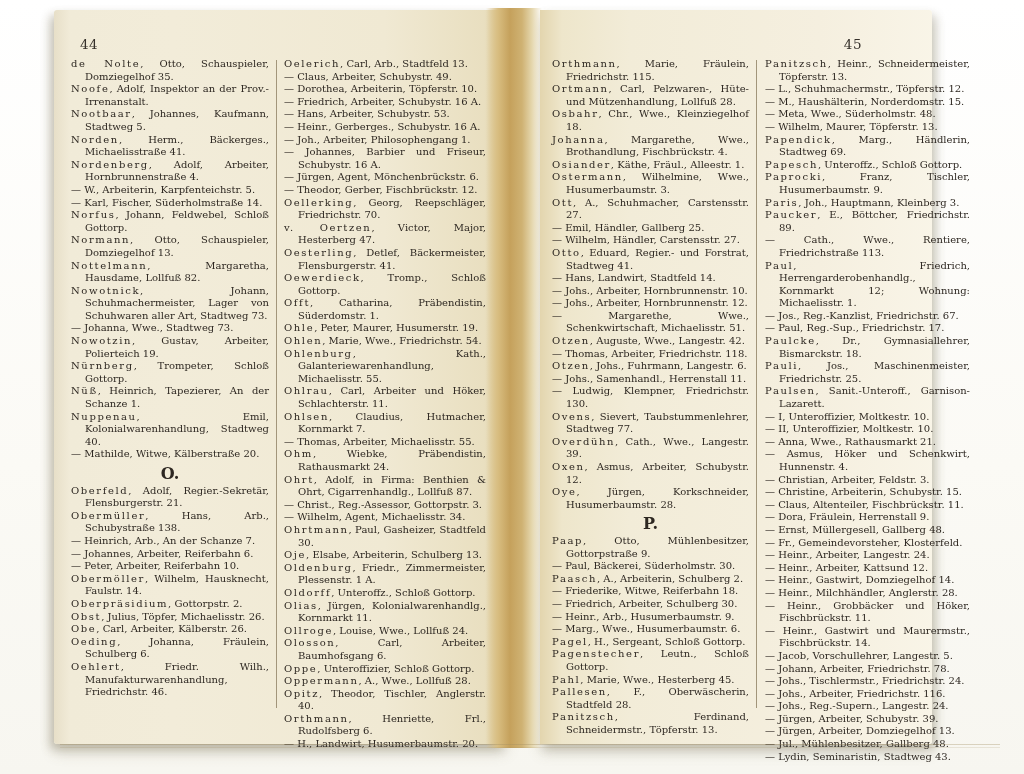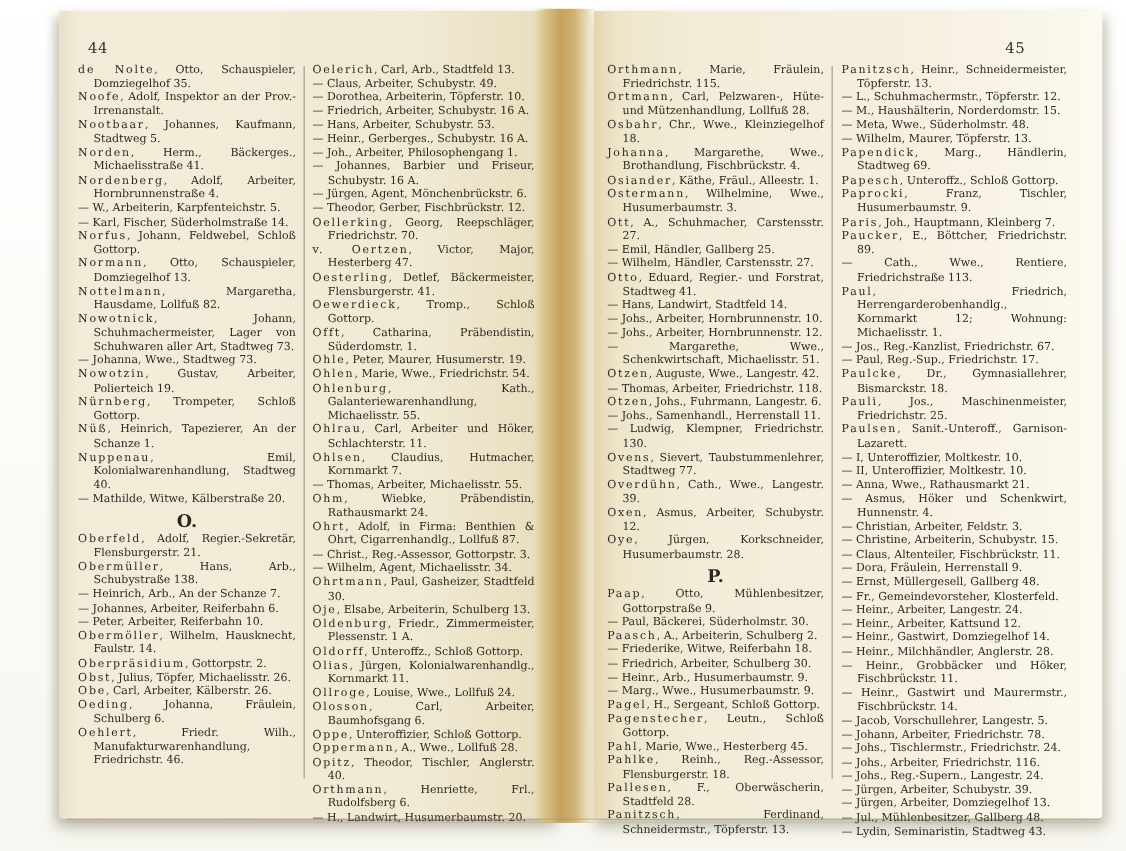--- a/index.html
+++ b/index.html
@@ -19,21 +19,21 @@
   }
   .page-left {
     left:54px; width:452px;
     background:linear-gradient(90deg,#e7dfc8 0px,#f1ebd8 16px,#f2ecd9 120px,#f0e9d3 330px,#ead fff 0);
     background:linear-gradient(90deg,#e7dfc8 0px,#f1ebd8 16px,#f2ecd9 120px,#f0e9d3 330px,#e9dfc0 430px,#ddc globalThis 0);
     background:linear-gradient(90deg,#e7dfc8 0px,#f1ebd8 16px,#f2ecd9 120px,#f0e9d3 330px,#e9dfc0 430px,#ddcb9b 452px);
     box-shadow:-4px 5px 10px rgba(110,100,70,.30), 0 9px 14px rgba(110,100,70,.22);
     border-radius:3px 0 0 3px;
   }
   .page-right {
-    left:540px; width:462px;
+    left:540px; width:392px;
     background:linear-gradient(90deg,#e3d5ae 0px,#eee6cb 22px,#f2ecd8 90px,#f5efdf 280px,#f9f5e8 400px,#fcfaf0 462px);
     box-shadow:4px 5px 10px rgba(110,100,70,.26), 0 9px 14px rgba(110,100,70,.20);
     border-radius:0 3px 3px 0;
   }
   .gutter {
     position:absolute; left:486px; top:8px; width:56px; height:740px;
     background:linear-gradient(90deg, rgba(200,170,100,0) 0px,#d8bd80 12px,#c5a15c 24px,#cfb273 36px,#e5d7ae 46px, rgba(238,230,205,0) 56px);
     pointer-events:none;
   }
   .pagenum {
@@ -277,29 +277,28 @@
         <div class="row sub"><span class="rest">— Paul, Bäckerei, Süderholmstr. 30.</span></div>
 
         <div class="row entry"><span class="head">Paasch</span><span class="rest">, A., Arbeiterin, Schulberg 2.</span></div>
 
         <div class="row sub"><span class="rest">— Friederike, Witwe, Reiferbahn 18.</span></div>
 
         <div class="row sub"><span class="rest">— Friedrich, Arbeiter, Schulberg 30.</span></div>
 
         <div class="row sub"><span class="rest">— Heinr., Arb., Husumerbaumstr. 9.</span></div>
 
-        <div class="row sub"><span class="rest">— Marg., Wwe., Husumerbaumstr. 9.</span></div>
+        <div class="row sub"><span class="rest">— Marg., Wwe., Husumerbaumstr. 6.</span></div>
 
         <div class="row entry"><span class="head">Pagel</span><span class="rest">, H., Sergeant, Schloß Gottorp.</span></div>
 
         <div class="row entry"><span class="head">Pagenstecher</span><span class="rest">, Leutn., Schloß Gottorp.</span></div>
 
         <div class="row entry"><span class="head">Pahl</span><span class="rest">, Marie, Wwe., Hesterberg 45.</span></div>
 
-        <div class="row entry"><span class="head">Pahlke</span><span class="rest">, Reinh., Reg.-Assessor, Flensburgerstr. 18.</span></div>
 
         <div class="row entry"><span class="head">Pallesen</span><span class="rest">, F., Oberwäscherin, Stadtfeld 28.</span></div>
 
         <div class="row entry"><span class="head">Panitzsch</span><span class="rest">, Ferdinand, Schneidermstr., Töpferstr. 13.</span></div>
 
       </div>
     <div class="col col-4">
 
         <div class="row entry"><span class="head">Panitzsch</span><span class="rest">, Heinr., Schneidermeister, Töpferstr. 13.</span></div>
 
@@ -310,21 +309,21 @@
         <div class="row sub"><span class="rest">— Meta, Wwe., Süderholmstr. 48.</span></div>
 
         <div class="row sub"><span class="rest">— Wilhelm, Maurer, Töpferstr. 13.</span></div>
 
         <div class="row entry"><span class="head">Papendick</span><span class="rest">, Marg., Händlerin, Stadtweg 69.</span></div>
 
         <div class="row entry"><span class="head">Papesch</span><span class="rest">, Unteroffz., Schloß Gottorp.</span></div>
 
         <div class="row entry"><span class="head">Paprocki</span><span class="rest">, Franz, Tischler, Husumerbaumstr. 9.</span></div>
 
-        <div class="row entry"><span class="head">Paris</span><span class="rest">, Joh., Hauptmann, Kleinberg 7.</span></div>
+        <div class="row entry"><span class="head">Paris</span><span class="rest">, Joh., Hauptmann, Kleinberg 3.</span></div>
 
         <div class="row entry"><span class="head">Paucker</span><span class="rest">, E., Böttcher, Friedrichstr. 89.</span></div>
 
         <div class="row sub"><span class="rest">— Cath., Wwe., Rentiere, Friedrichstraße 113.</span></div>
 
         <div class="row entry"><span class="head">Paul</span><span class="rest">, Friedrich, Herrengarderobenhandlg., Kornmarkt 12; Wohnung: Michaelisstr. 1.</span></div>
 
         <div class="row sub"><span class="rest">— Jos., Reg.-Kanzlist, Friedrichstr. 67.</span></div>
 
         <div class="row sub"><span class="rest">— Paul, Reg.-Sup., Friedrichstr. 17.</span></div>

